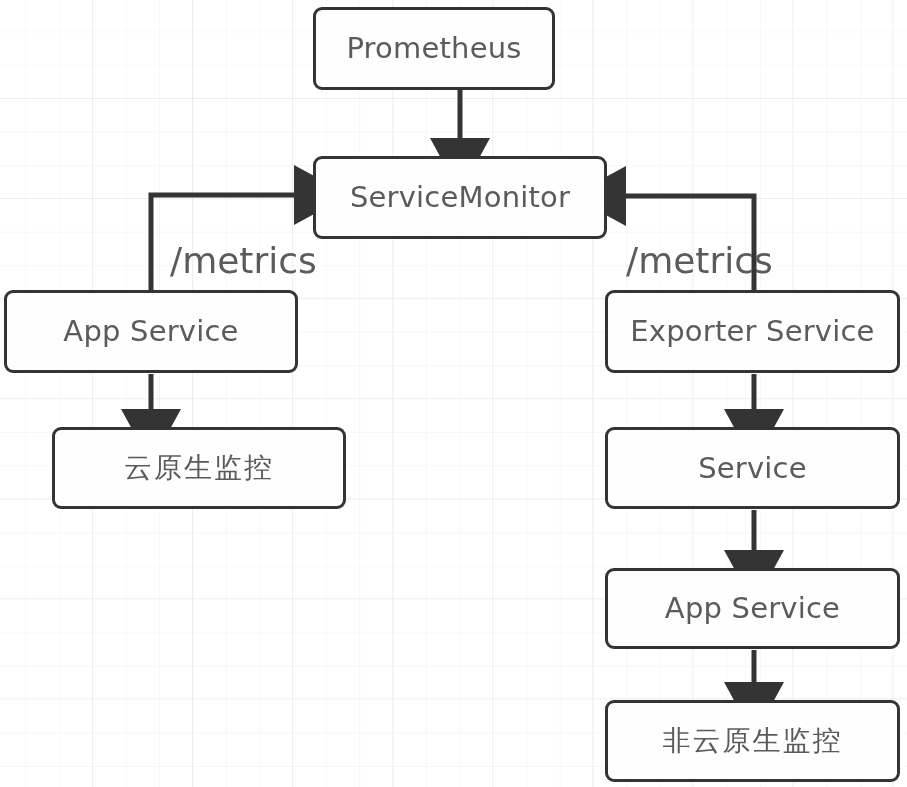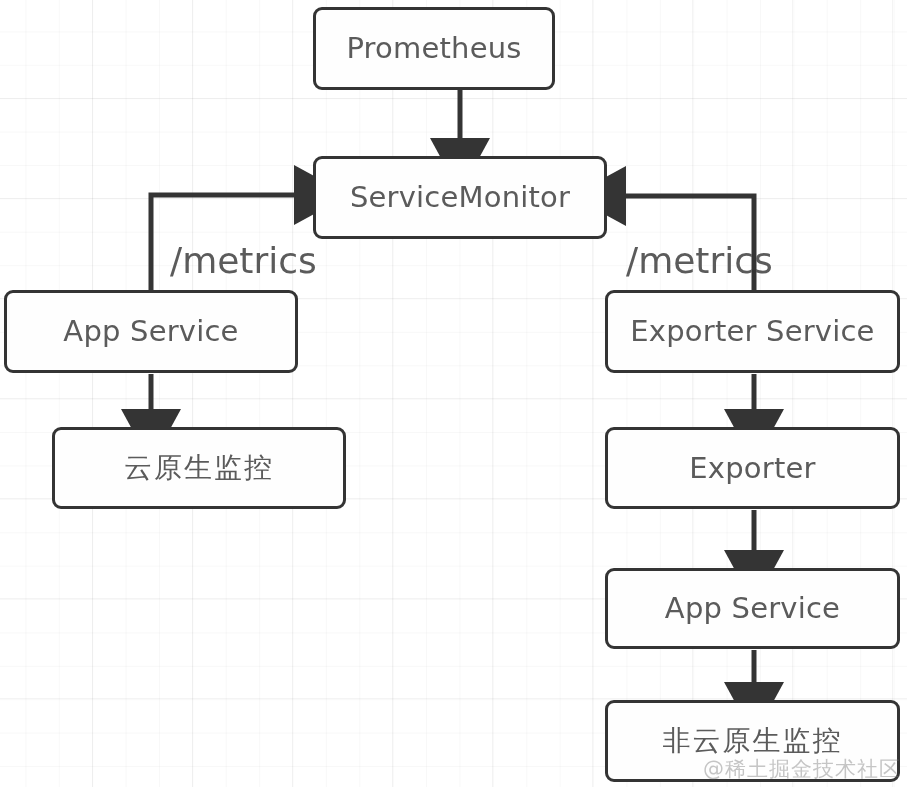--- a/index.html
+++ b/index.html
@@ -129,30 +129,29 @@
 
   <div class="node" style="left:4px; top:427px; width:294px; height:82px;margin-left:48px;">
     <span class="node-label cjk">云原生监控</span>
   </div>
 
   <div class="node" style="left:605px; top:290px; width:295px; height:83px;">
     <span class="node-label">Exporter Service</span>
   </div>
 
   <div class="node" style="left:605px; top:427px; width:295px; height:82px;">
-    <span class="node-label">Exporter</span>
+    <span class="node-label">Service</span>
   </div>
 
   <div class="node" style="left:605px; top:568px; width:295px; height:81px;">
     <span class="node-label">App Service</span>
   </div>
 
   <div class="node" style="left:605px; top:700px; width:295px; height:82px;justify-content:center;">
     <span class="node-label cjk">非云原生监控</span>
   </div>
 
   <div class="edge-label" style="left:170px; top:243px;">/metrics</div>
 
   <div class="edge-label" style="left:626px; top:243px;">/metrics</div>
 
-  <div class="watermark">@稀土掘金技术社区</div>
 
 </div>
 
 </body></html>

